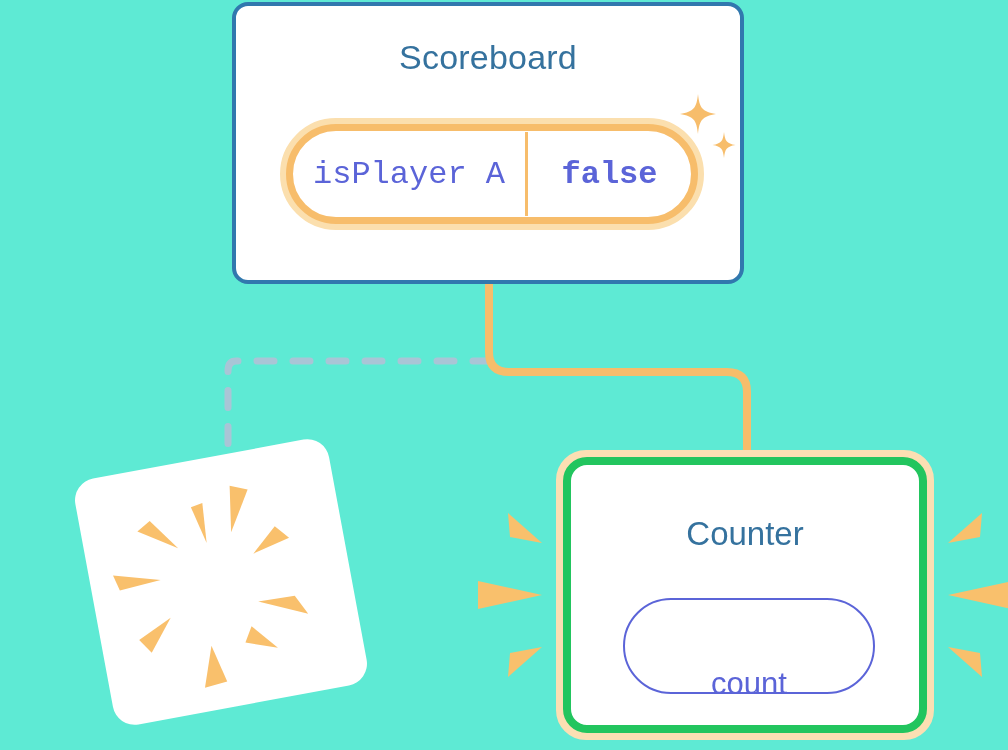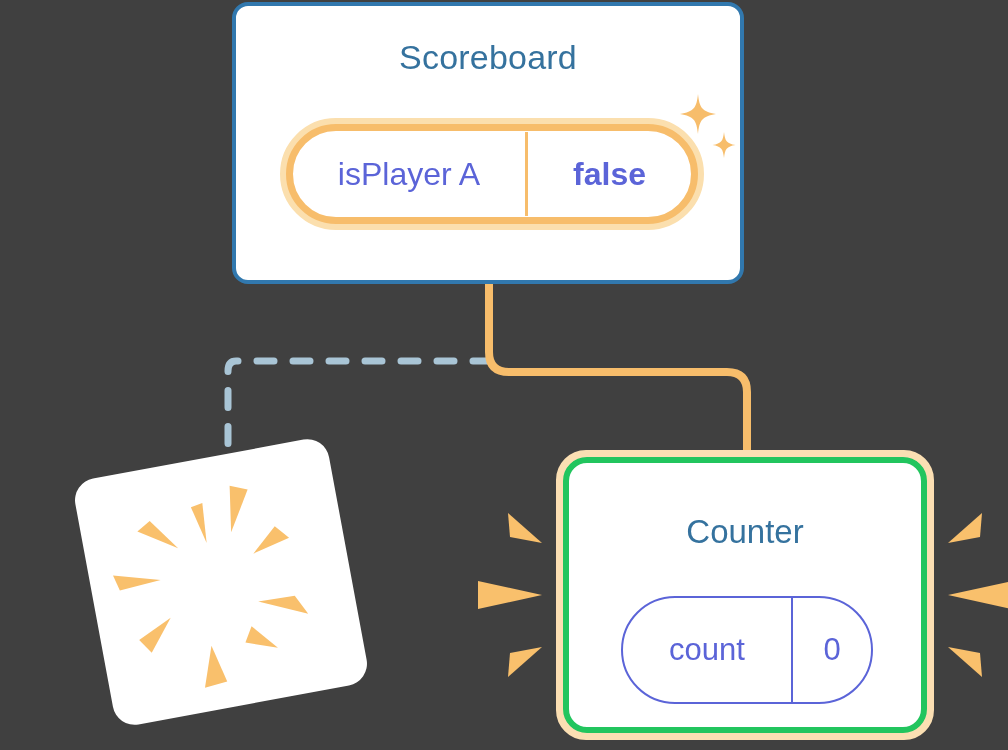--- a/index.html
+++ b/index.html
@@ -4,21 +4,21 @@
 <style>
   html, body {
     margin: 0;
     padding: 0;
     background: #4d6a72;
   }
   #stage {
     position: relative;
     width: 1008px;
     height: 750px;
-    background: #404040;
+    background: #5eead4;
     overflow: hidden;
     font-family: "Liberation Sans", sans-serif;
   }
 
   
   #wires {
     position: absolute;
     left: 0; top: 0;
     width: 1008px; height: 750px;
     pointer-events: none;
@@ -62,20 +62,21 @@
   }
   .pill-hl-inner {
     position: absolute;
     inset: 6px;
     border: 7px solid #f7bd6b;
     border-radius: 999px;
     box-sizing: border-box;
     background: #ffffff;
     display: flex;
     align-items: stretch;
+    font-family: Liberation Mono, monospace;
   }
   .pill-hl-key {
     flex: 0 0 232px;
     display: flex;
     align-items: center;
     justify-content: center;
     color: #5b64d8;
     font-size: 32px;
     font-weight: 400;
   }
@@ -115,44 +116,45 @@
   .counter-outer {
     position: absolute;
     inset: 0;
     border: 8px solid #fbdfb3;
     border-radius: 30px;
     box-sizing: border-box;
   }
   .counter-inner {
     position: absolute;
     inset: 7px;
-    border: 6px solid #22c55e;
+    border: 8px solid #22c55e;
     border-radius: 24px;
     box-sizing: border-box;
     background: #ffffff;
   }
   .counter-title {
     text-align: center;
     color: #35729e;
     font-size: 33px;
     font-weight: 400;
     margin-top: 50px;
   }
   .pill-plain {
     position: absolute;
     left: 52px;
     top: 133px;
     width: 252px;
-    height: 108px;
+    height: 96px;
     border: 2px solid #5b64d8;
     border-radius: 999px;
     box-sizing: border-box;
     background: #ffffff;
     display: flex;
     align-items: stretch;
+    flex-direction: column;
   }
   .pill-plain-key {
     flex: 0 0 168px;
     display: flex;
     align-items: center;
     justify-content: center;
     color: #5b64d8;
     font-size: 31px;
     font-weight: 400;
   }

